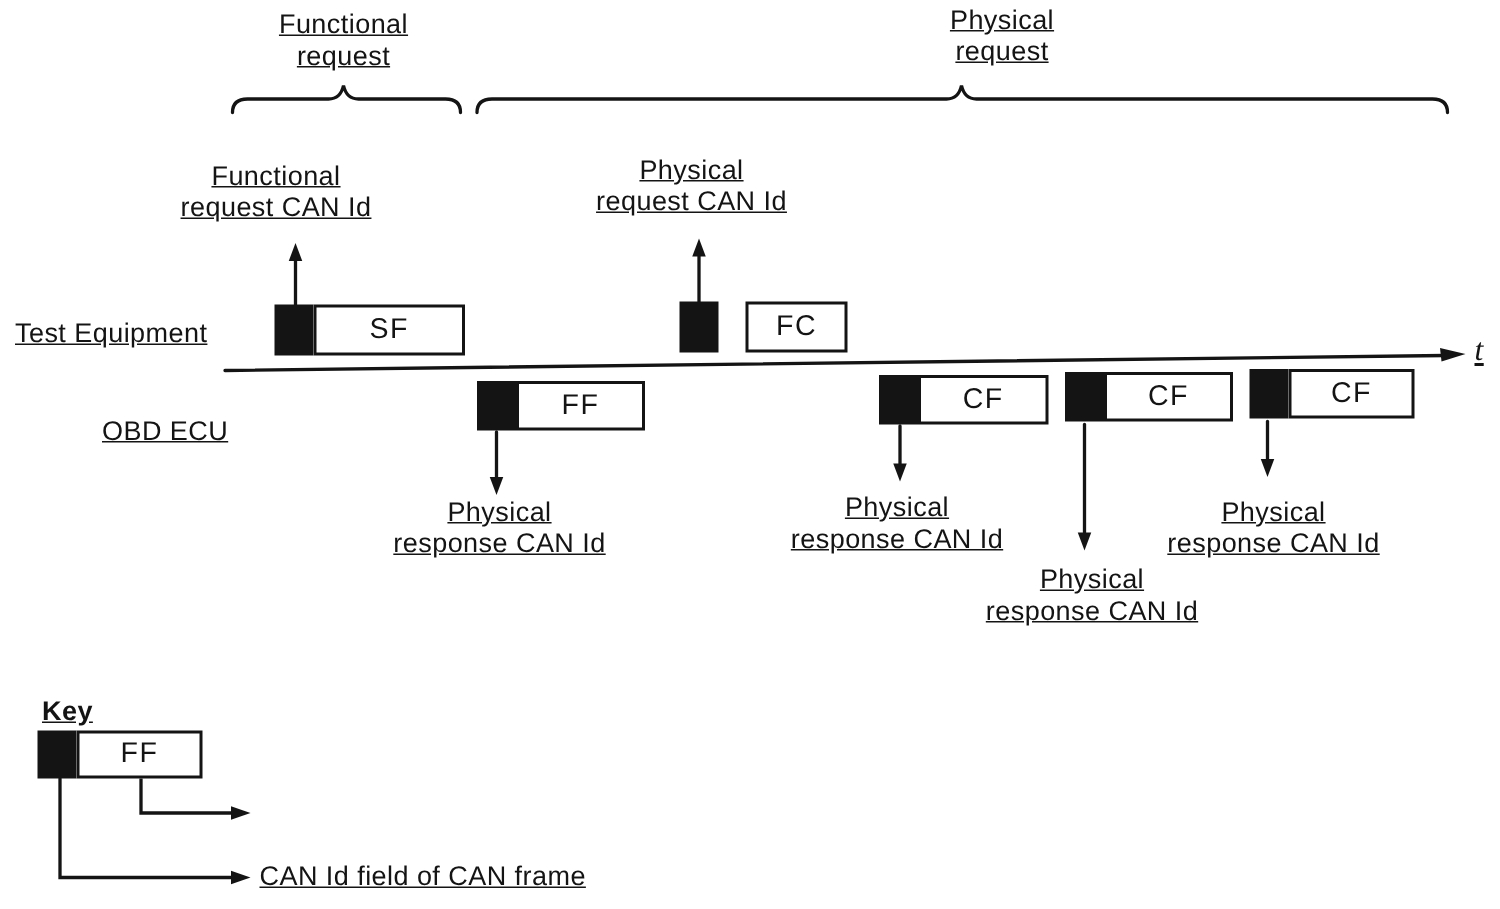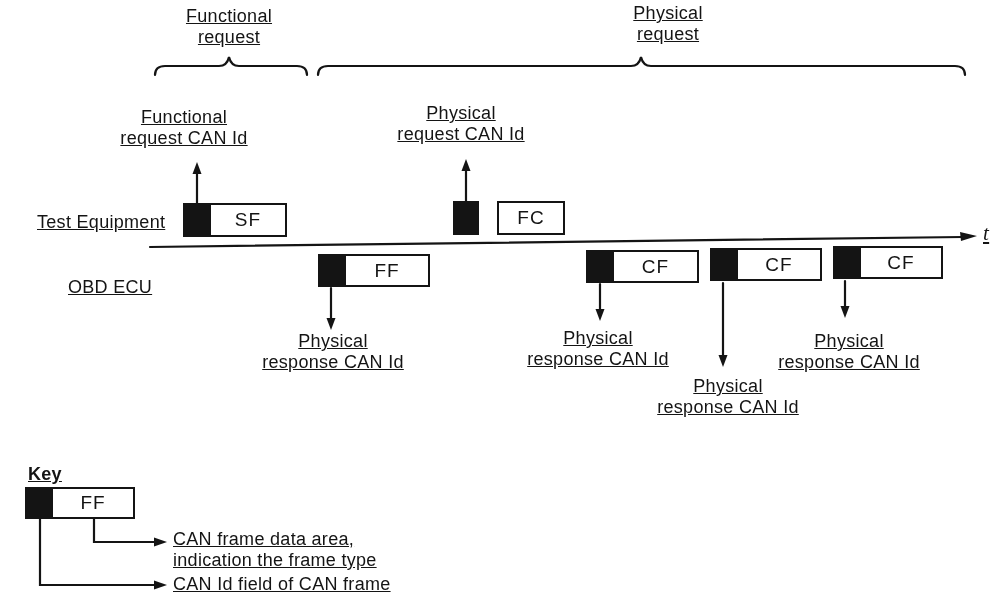--- a/index.html
+++ b/index.html
@@ -81,26 +81,26 @@
   <div class="lbl center" style="left:229px; top:6px;">Functional
 request</div>
   <div class="lbl center" style="left:668px; top:3px;">Physical
 request</div>
 
   <div class="lbl center" style="left:184px; top:107px;">Functional
 request CAN Id</div>
   <div class="lbl center" style="left:461px; top:103px;">Physical
 request CAN Id</div>
 
-  <div class="lbl" style="left:10px; top:212px;margin-left:27px;">Test Equipment</div>
+  <div class="lbl" style="left:10px; top:212px;">Test Equipment</div>
   <div class="lbl" style="left:68px; top:253px;margin-top:24px;">OBD ECU</div>
 
   <div class="lbl t-label" style="left:983px; top:223px;">t</div>
 
-  <div class="frame" style="left:183px; top:203px; width:104px; height:34px;">
+  <div class="frame" style="left:183px; top:203px; width:127px; height:34px;">
     <span class="cid"></span>
     <span class="box">
         <span>SF</span>
       </span>
   </div>
   <div class="frame" style="left:453px; top:201px; width:112px; height:34px;gap:18px;">
     <span class="cid"></span>
     <span class="box">
         <span>FC</span>
       </span>
@@ -139,17 +139,15 @@
   <div class="lbl center" style="left:849px; top:331px;">Physical
 response CAN Id</div>
 
   <div class="lbl bold" style="left:28px; top:432px;margin-top:32px;">Key</div>
   <div class="frame" style="left:25px; top:487px; width:110px; height:32px;">
     <span class="cid"></span>
     <span class="box">
         <span>FF</span>
       </span>
   </div>
-  <div class="lbl" style="left:173px; top:529px;">CAN frame data area,
-indication the frame type</div>
   <div class="lbl" style="left:173px; top:574px;">CAN Id field of CAN frame</div>
 
 </div>
 
 </body></html>

